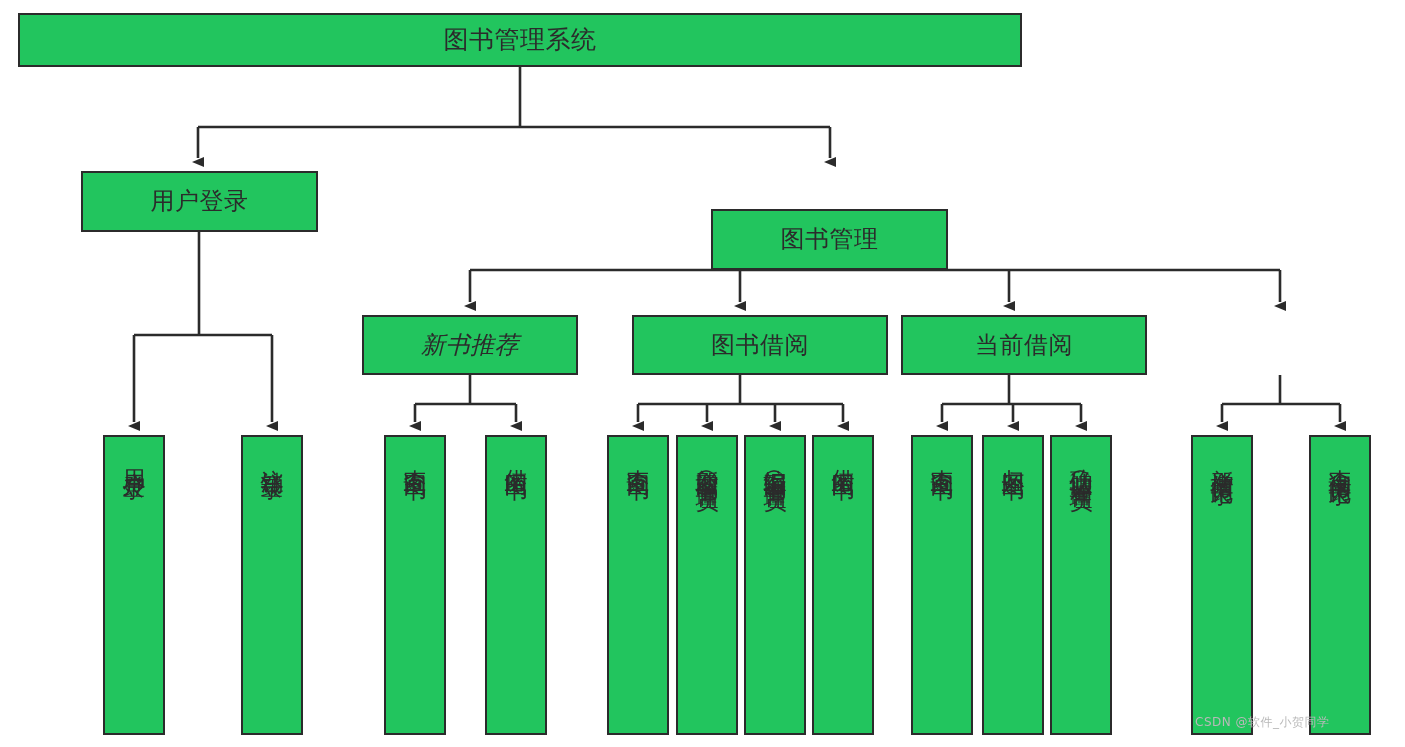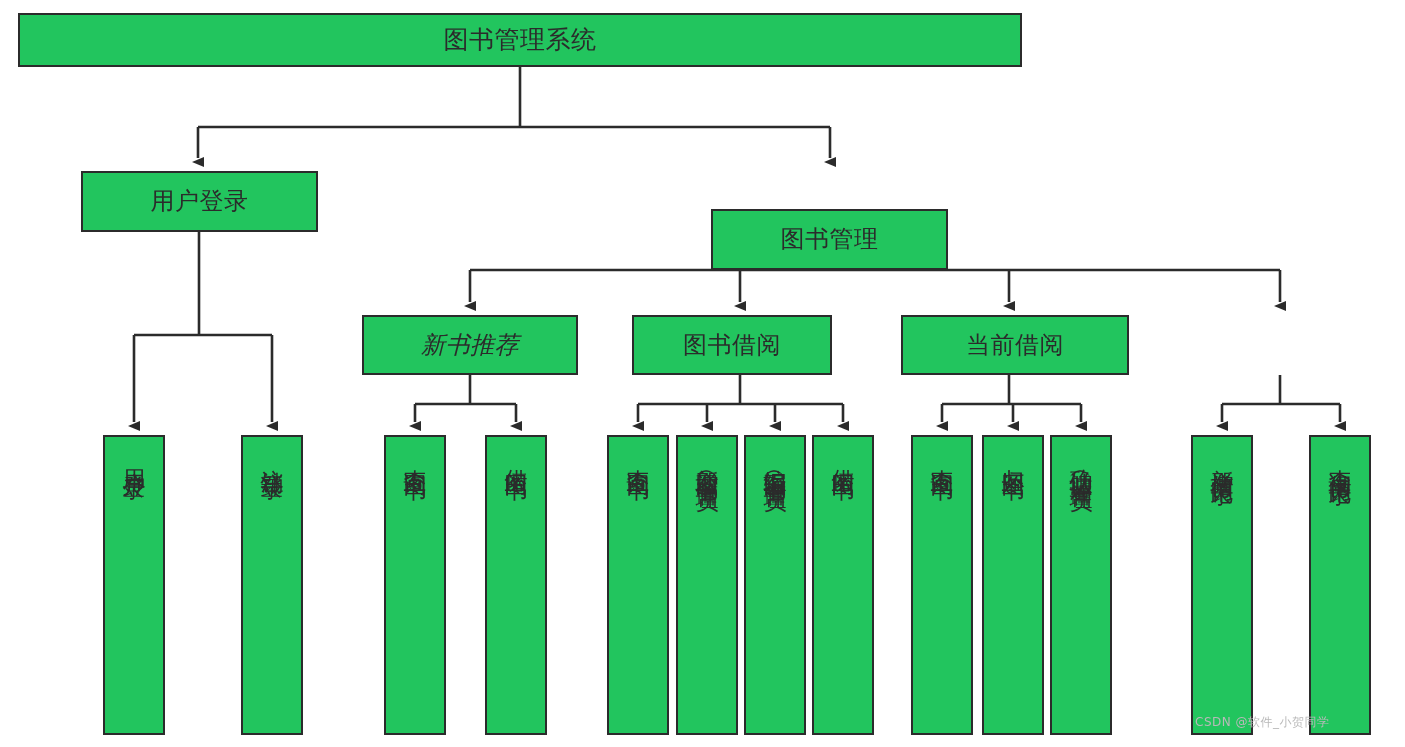--- a/index.html
+++ b/index.html
@@ -132,24 +132,24 @@
   <div class="node horiz" style="left:81px; top:171px; width:237px; height:61px;">
     <span class="label">用户登录</span>
   </div>
   <div class="node horiz" style="left:711px; top:171px; width:237px; height:61px;margin-top:38px;">
     <span class="label">图书管理</span>
   </div>
 
   <div class="node horiz" style="left:362px; top:315px; width:216px; height:60px;font-style:italic;">
     <span class="label">新书推荐</span>
   </div>
-  <div class="node horiz" style="left:632px; top:315px; width:200px; height:60px;">
+  <div class="node horiz" style="left:632px; top:315px; width:256px; height:60px;">
     <span class="label">图书借阅</span>
   </div>
-  <div class="node horiz" style="left:901px; top:315px; width:228px; height:60px;">
+  <div class="node horiz" style="left:901px; top:315px; width:246px; height:60px;">
     <span class="label">当前借阅</span>
   </div>
 
   <div class="node vert" style="left:103px; top:435px; width:62px; height:300px;">
     <span class="label">用户登录</span>
   </div>
   <div class="node vert" style="left:241px; top:435px; width:62px; height:300px;">
     <span class="label">注销登录</span>
   </div>
   <div class="node vert" style="left:384px; top:435px; width:62px; height:300px;">

